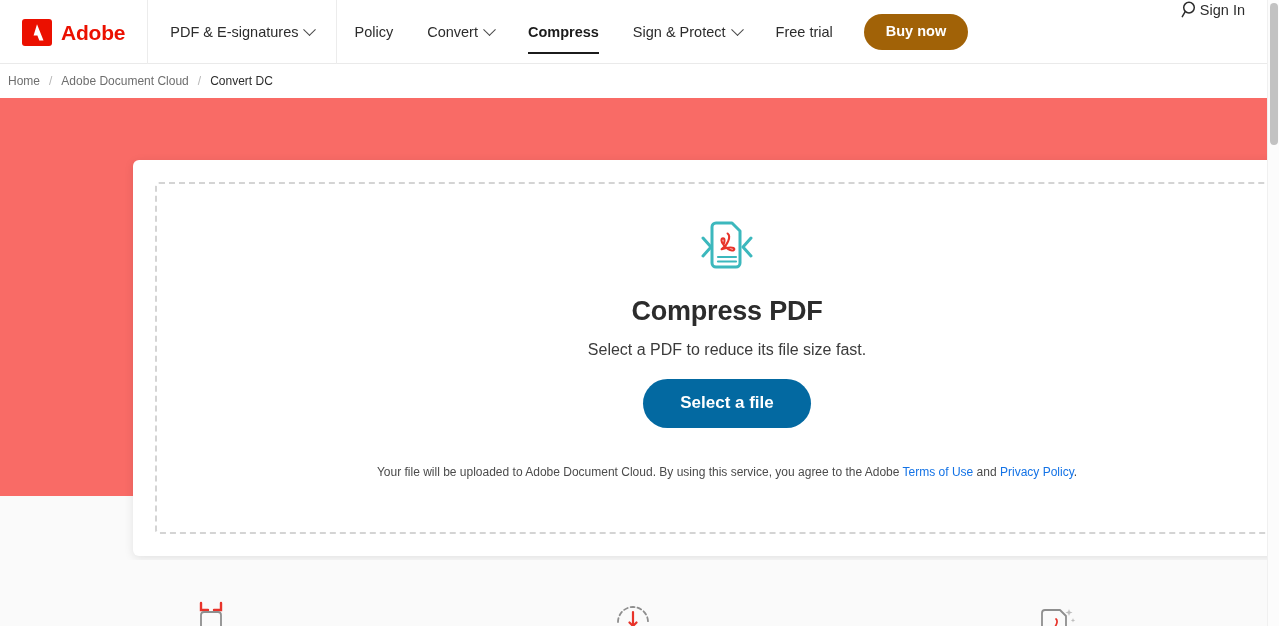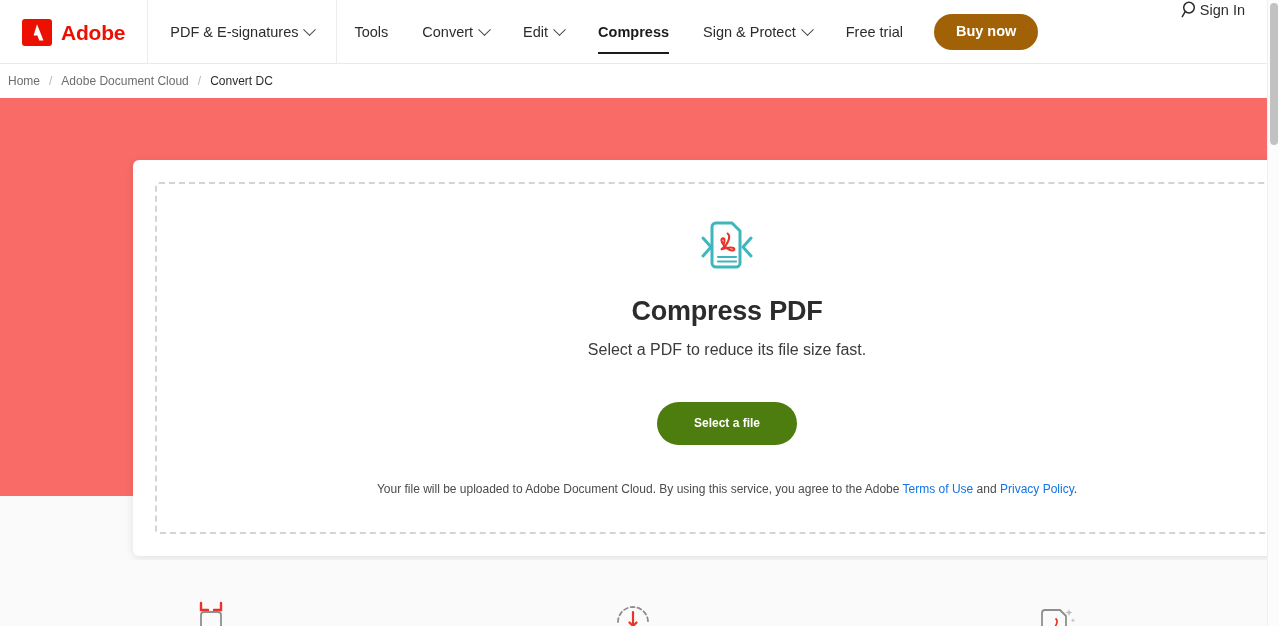--- a/index.html
+++ b/index.html
@@ -163,24 +163,24 @@
     font-weight: 700;
     color: #2c2c2c;
     letter-spacing: -0.2px;
   }
   .card-sub {
     margin-top: 14px;
     font-size: 16px;
     color: #3b3b3b;
   }
   .select-file {
-    margin-top: 43px;
-    background: #4d7c0f;
+    margin-top: 20px;
+    background: #0369a1;
     color: #ffffff;
-    font-size: 12px;
+    font-size: 17px;
     font-weight: 700;
     border: none;
     border-radius: 26px;
     padding: 15px 37px;
     cursor: pointer;
     font-family: "Liberation Sans", sans-serif;
     line-height: 1.1;
   }
   .legal {
     margin-top: 37px;
@@ -243,32 +243,28 @@
     </div>
 
     <div class="navlinks">
 
       <div class="navitem group-first">
         <span>PDF &amp; E-signatures</span>
         <span class="caret"></span>
       </div>
 
       <div class="navitem">
-        <span>Tools</span>
+        <span>Policy</span>
       </div>
 
       <div class="navitem">
         <span>Convert</span>
         <span class="caret"></span>
       </div>
 
-      <div class="navitem">
-        <span>Edit</span>
-        <span class="caret"></span>
-      </div>
 
       <div class="navitem active">
         <span>Compress</span>
       </div>
 
       <div class="navitem">
         <span>Sign &amp; Protect</span>
         <span class="caret"></span>
       </div>
 

